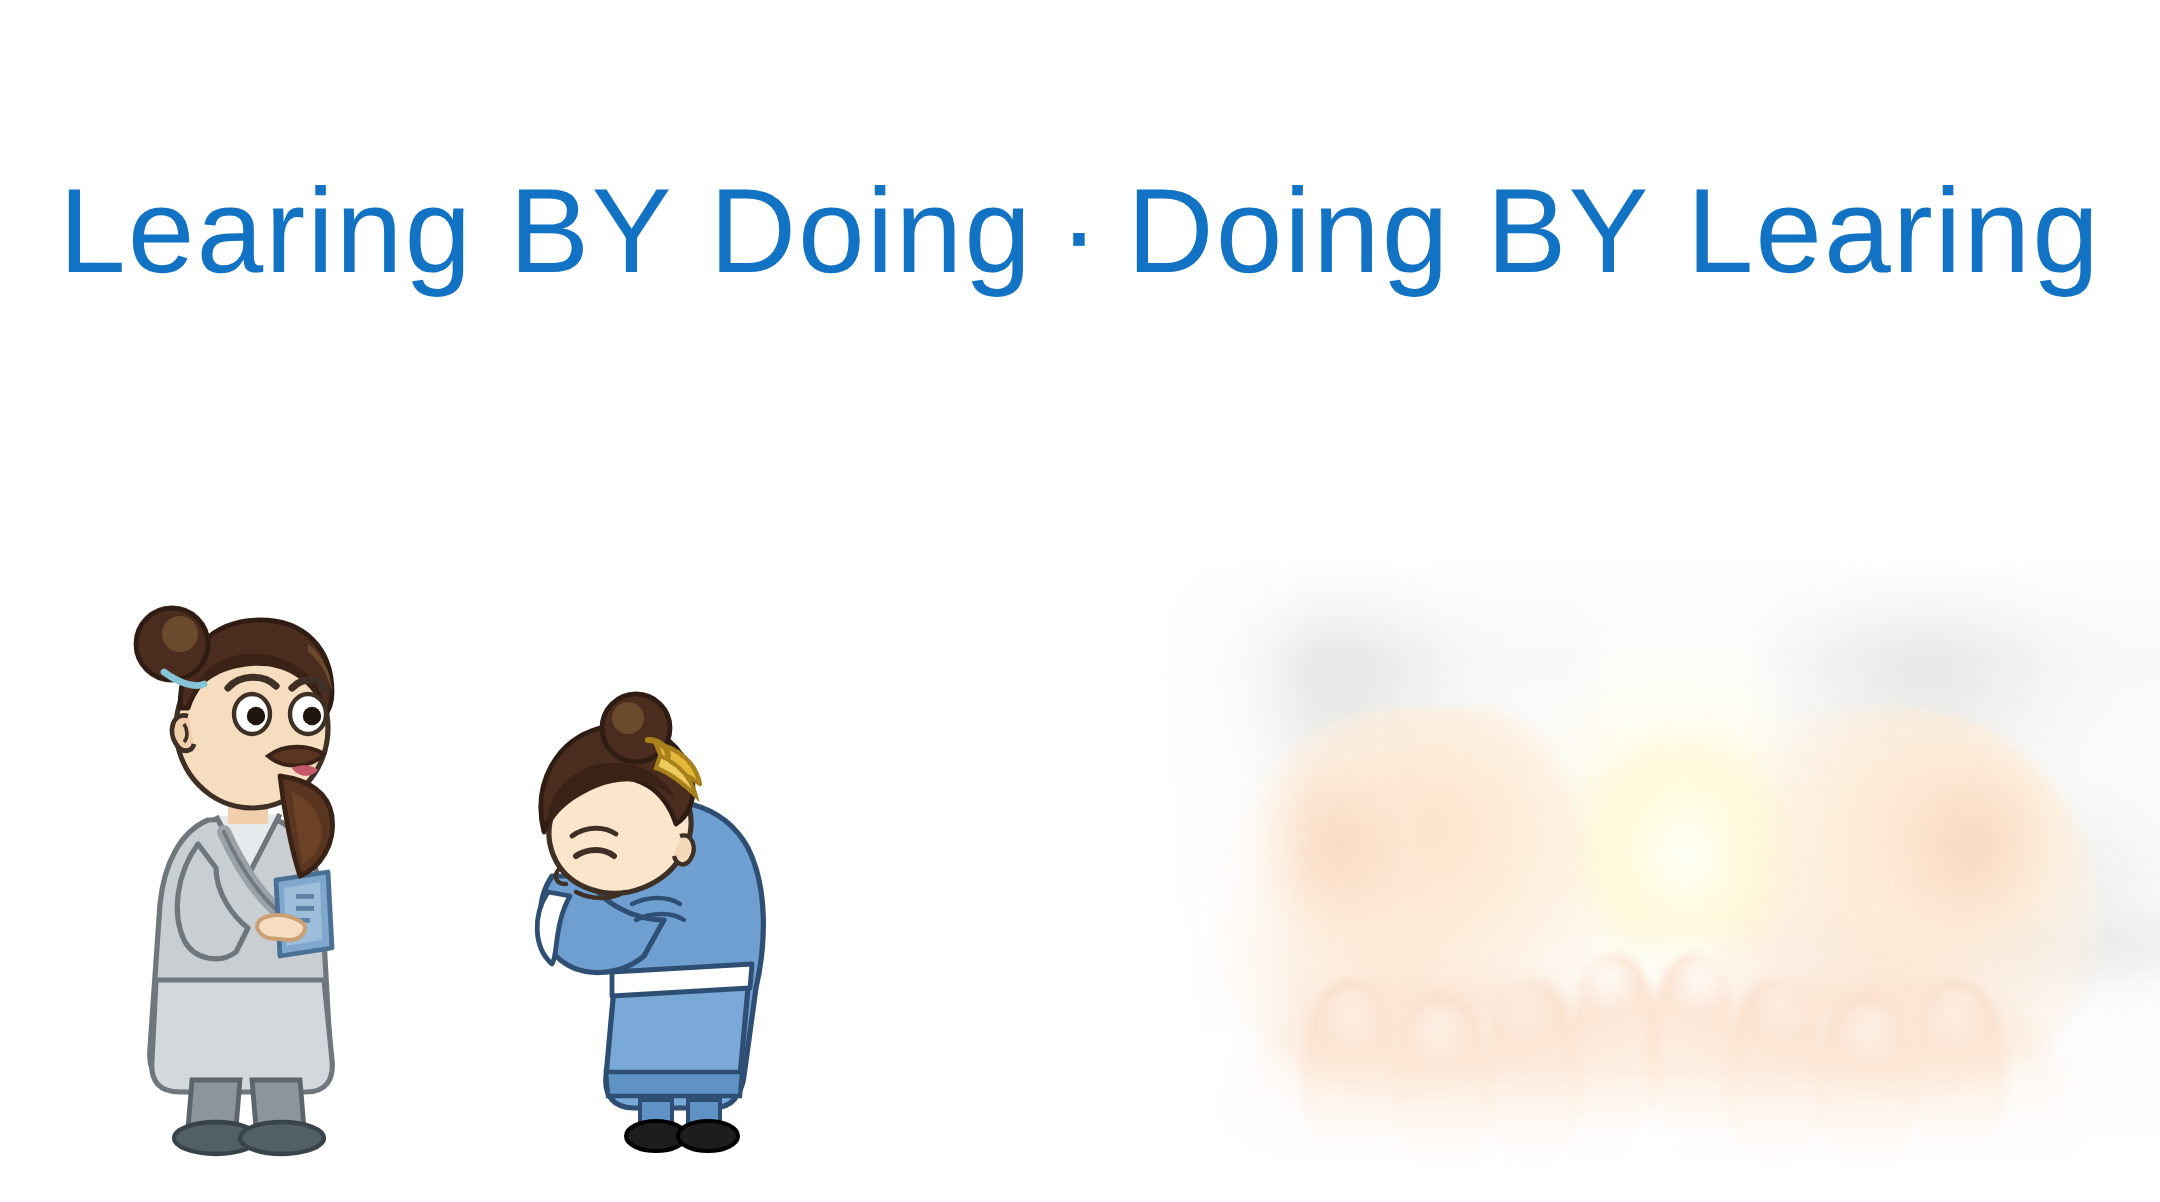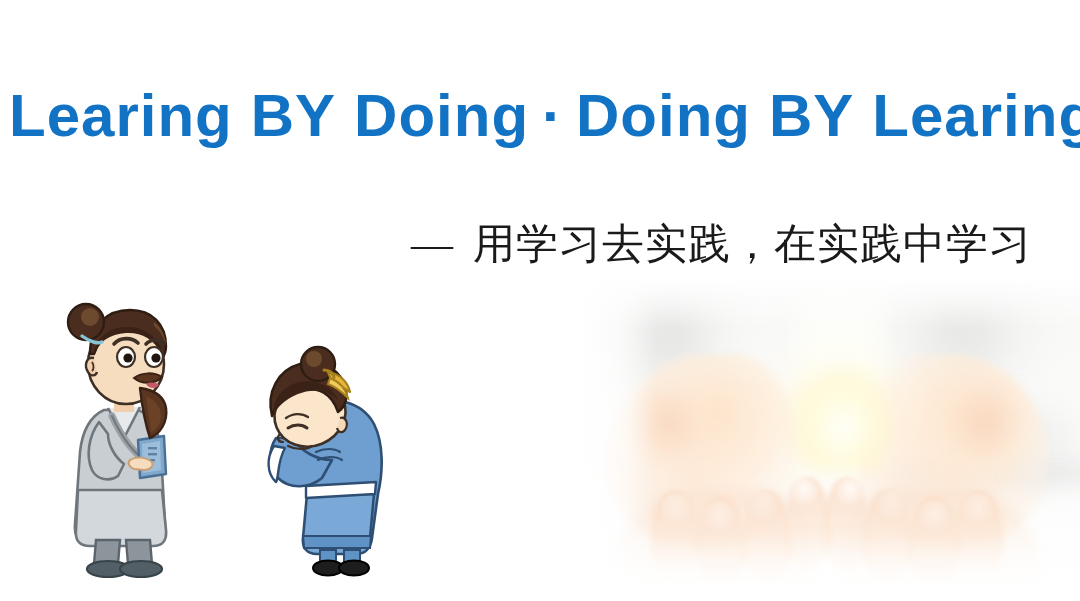--- a/index.html
+++ b/index.html
@@ -21,21 +21,21 @@
 
   
   #title-line {
     position: absolute;
     left: 0;
     top: 84px;
     width: 1080px;
     text-align: center;
     font-family: "Liberation Sans", sans-serif;
     font-size: 60px;
-    font-weight: 700;
+    font-weight: 400;
     letter-spacing: 1px;
     color: #1273c4;
     white-space: nowrap;
     line-height: 1.05;
   }
   #title-line .tw { margin: 0 9px; }
   #title-line .dot { margin: 0 4px; }
 
   
   #subtitle-line {
@@ -185,23 +185,20 @@
 </style>
 </head>
 <body>
 
 <div id="slide">
 
   <div id="title-line">
     <span class="tw">Learing</span><span class="tw">BY</span><span class="tw">Doing</span><span class="dot">·</span><span class="tw">Doing</span><span class="tw">BY</span><span class="tw">Learing</span>
   </div>
 
-  <div id="subtitle-line">
-    <span class="dash">—</span><span>用学习去实践，在实践中学习</span>
-  </div>
 
   <div id="hands-photo">
     <div class="hp-bg"></div>
     <div class="hp-blur-a"></div>
     <div class="hp-blur-b"></div>
     <div class="hp-blur-c"></div>
     <div class="hp-shelf"></div>
 
     <div class="glow-beam"></div>
 

